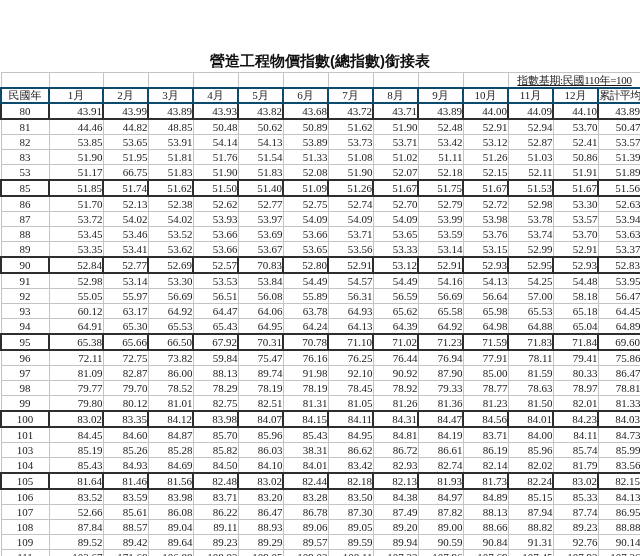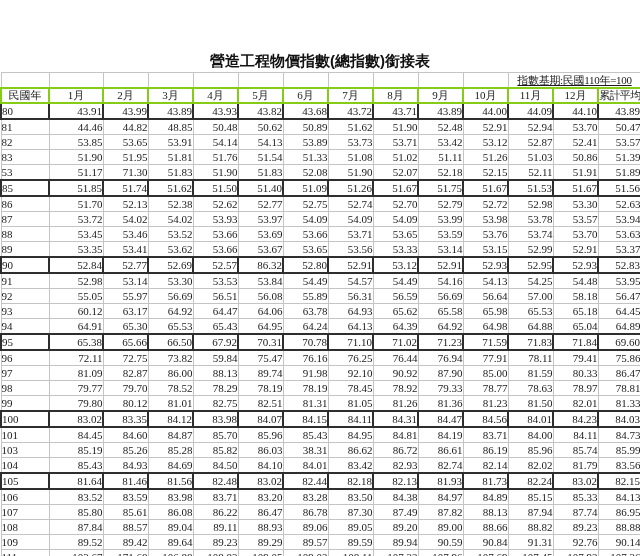--- a/index.html
+++ b/index.html
@@ -7,24 +7,24 @@
         font-family:"Liberation Serif","DejaVu Serif",serif;color:#1a1a1a;margin-top:48px;}
   .title{height:24px;line-height:25px;text-align:center;font-weight:bold;font-size:15px;
          font-family:"Liberation Sans","DejaVu Sans",sans-serif;color:#111;}
   table.grid{border-collapse:collapse;table-layout:fixed;width:640px;}
   table.grid td,table.grid th{border:1px solid #c4c4c4;padding:0;margin:0;overflow:hidden;
         white-space:nowrap;font-size:11px;line-height:14px;height:14px;font-weight:normal;}
   
   tr.note-row td{height:14px;text-decoration:underline;}
   td.note-cell{border:2px solid #2e2e2e;text-align:center;font-size:10px;letter-spacing:-0.3px;}
   
-  tr.header-row th{border:2px solid #84cc16;height:12px;line-height:13px;}
+  tr.header-row th{border:2px solid #0c4a6e;height:12px;line-height:13px;}
   th.tight{font-size:10px;letter-spacing:-0.6px;}
   
-  td.year{border:2px solid #2e2e2e;}
+  td.year{border:2px solid #2e2e2e;text-align:center;}
   td.val{text-align:right;padding-right:5px;}
   tr.dark td{border:2px solid #2e2e2e;}
   tr.last td{border-bottom:2px solid #2e2e2e;}
 </style>
 </head>
 <body>
 
 <div class="page">
   <div class="title">營造工程物價指數(總指數)銜接表</div>
   <table class="grid">
@@ -137,21 +137,21 @@
           <td class="val">51.02</td>
           <td class="val">51.11</td>
           <td class="val">51.26</td>
           <td class="val">51.03</td>
           <td class="val">50.86</td>
           <td class="val">51.39</td>
         </tr>
         <tr>
           <td class="year">53</td>
           <td class="val">51.17</td>
-          <td class="val">71.30</td>
+          <td class="val">66.75</td>
           <td class="val">51.83</td>
           <td class="val">51.90</td>
           <td class="val">51.83</td>
           <td class="val">52.08</td>
           <td class="val">51.90</td>
           <td class="val">52.07</td>
           <td class="val">52.18</td>
           <td class="val">52.15</td>
           <td class="val">52.11</td>
           <td class="val">51.91</td>
@@ -236,21 +236,21 @@
           <td class="val">52.99</td>
           <td class="val">52.91</td>
           <td class="val">53.37</td>
         </tr>
         <tr class="dark">
           <td class="year">90</td>
           <td class="val">52.84</td>
           <td class="val">52.77</td>
           <td class="val">52.69</td>
           <td class="val">52.57</td>
-          <td class="val">86.32</td>
+          <td class="val">70.83</td>
           <td class="val">52.80</td>
           <td class="val">52.91</td>
           <td class="val">53.12</td>
           <td class="val">52.91</td>
           <td class="val">52.93</td>
           <td class="val">52.95</td>
           <td class="val">52.93</td>
           <td class="val">52.83</td>
         </tr>
         <tr>
@@ -488,21 +488,21 @@
           <td class="val">83.50</td>
           <td class="val">84.38</td>
           <td class="val">84.97</td>
           <td class="val">84.89</td>
           <td class="val">85.15</td>
           <td class="val">85.33</td>
           <td class="val">84.13</td>
         </tr>
         <tr>
           <td class="year">107</td>
-          <td class="val">85.80</td>
+          <td class="val">52.66</td>
           <td class="val">85.61</td>
           <td class="val">86.08</td>
           <td class="val">86.22</td>
           <td class="val">86.47</td>
           <td class="val">86.78</td>
           <td class="val">87.30</td>
           <td class="val">87.49</td>
           <td class="val">87.82</td>
           <td class="val">88.13</td>
           <td class="val">87.94</td>

